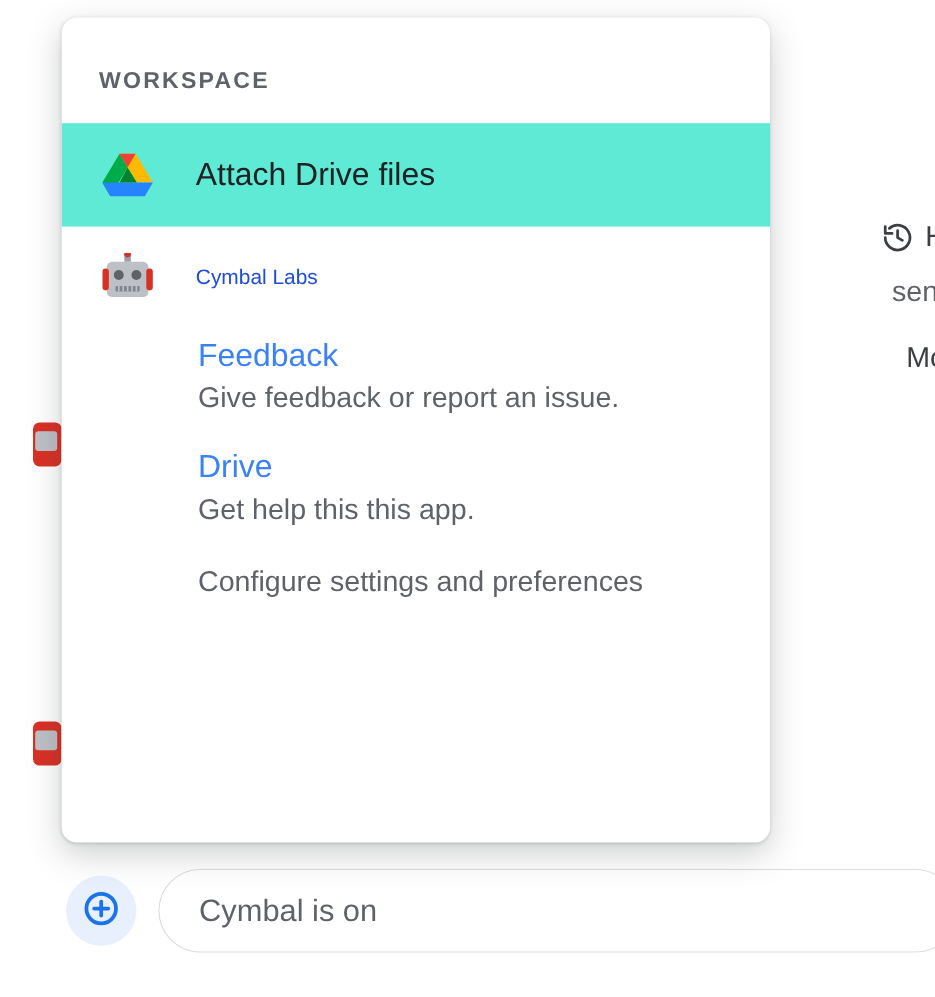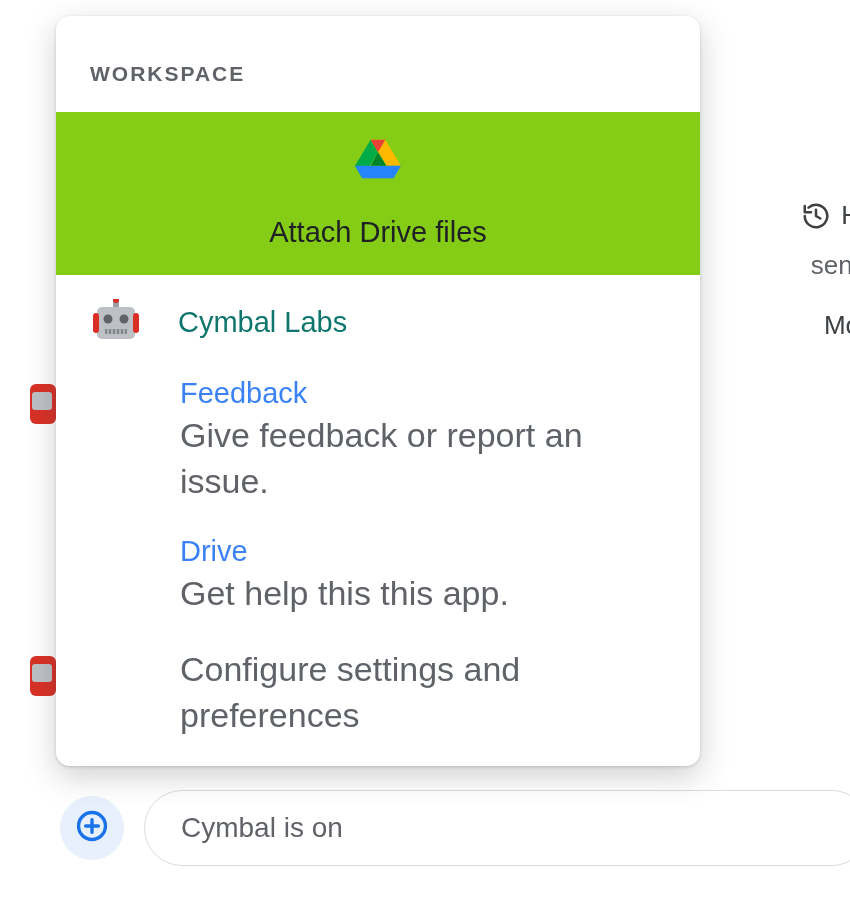--- a/index.html
+++ b/index.html
@@ -102,21 +102,21 @@
     padding: 46px 34px 26px;
     text-transform: uppercase;
   }
 
   .row {
     display: flex;
     align-items: center;
     gap: 36px;
     padding: 26px 34px;
   }
-  .row.highlight { background: #84cc16; flex-direction: column; }
+  .row.highlight { background: #5eead4; }
   .row .icon-slot {
     width: 52px;
     display: flex; align-items: center; justify-content: center;
     flex: none;
   }
   .row .label {
     font-size: 29px;
     color: #202124;
     font-weight: 400;
   }
@@ -125,38 +125,38 @@
     display: flex;
     align-items: center;
     gap: 36px;
     padding: 24px 34px 10px;
   }
   .app-header-row .icon-slot {
     width: 52px;
     display:flex; align-items:center; justify-content:center;
   }
   .app-header-row .label {
-    font-size: 29px;
-    color: #0f766e;
+    font-size: 19px;
+    color: #1d4ed8;
   }
 
   .commands {
     padding: 6px 0 24px 0;
   }
   .command-item {
     padding: 14px 34px 14px 124px;
   }
   .command-item .cmd {
     font-size: 29px;
     font-weight: 500;
     color: #3b82f6;
     line-height: 1.25;
   }
   .command-item .desc {
-    font-size: 34px;
+    font-size: 26px;
     color: #5f6368;
     line-height: 1.35;
     margin-top: 2px;
   }
 
   
   .drive-icon svg { width: 46px; height: 42px; display:block; }
   
   .robot-icon svg { width: 46px; height: 46px; display:block; }
   

